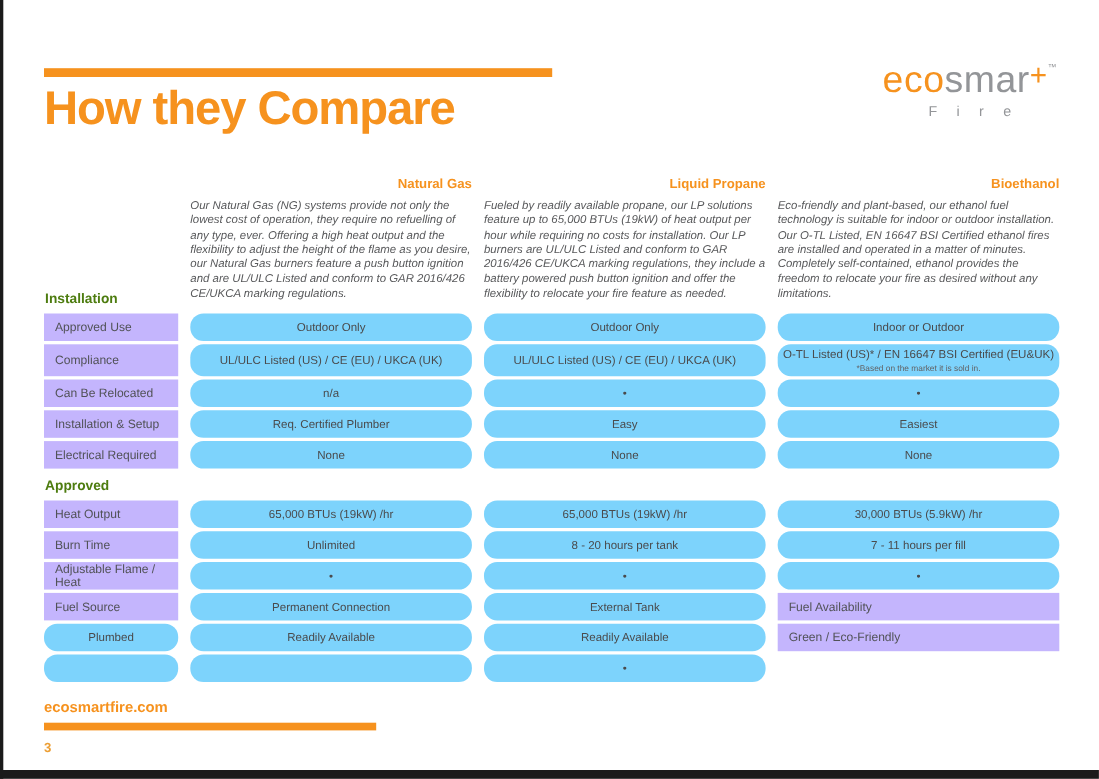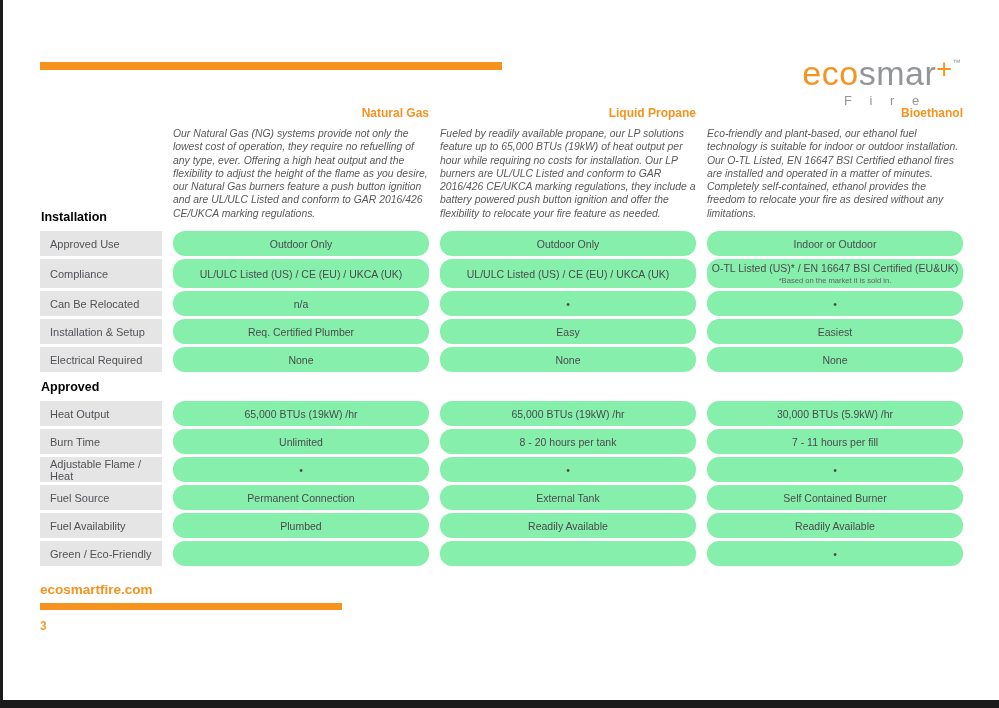--- a/index.html
+++ b/index.html
@@ -20,49 +20,50 @@
   .logo-plus { color:#F6921E; font-size:27px; position:relative; top:-7px; }
   .logo-tm { font-size:8px; color:#939598; vertical-align:20px; }
   .logo-sub { font-size:13px; color:#939598; letter-spacing:7px; margin-top:4px; padding-left:7px; }
 
   .cols-grid { display:grid; grid-template-columns:122px 256px 256px 256px; column-gap:11px; }
   #header-grid { margin-top:36px;text-align:right; }
   .column-title { font-size:12px; font-weight:bold; color:#F6921E; }
   #desc-grid { margin-top:7px;font-style:italic; }
   .column-desc { font-size:10.4px; line-height:13.3px; color:#58595B; }
 
-  .section-title { font-size:12.5px; font-weight:bold; color:#000000; margin:8px 0 7px 1px; }
+  .section-title { font-size:12.5px; font-weight:bold; color:#4d7c0f; margin:8px 0 7px 1px; }
   .section-title.first { margin-top:-10px; }
 
   .rows-grid { display:grid; grid-template-columns:122px 256px 256px 256px; gap:3px 11px; margin-bottom:2px; }
   .label-cell {
-    background:#e5e5e5; color:#515257; font-size:11px;
+    background:#c4b5fd; color:#515257; font-size:11px;
     display:flex; align-items:center; padding:0 8px 0 10px; min-height:25px; box-sizing:border-box;
   }
   .value-cell {
-    background:#86efac; display:flex; flex-direction:column; align-items:center; justify-content:center;
+    background:#7dd3fc; display:flex; flex-direction:column; align-items:center; justify-content:center;
     text-align:center; min-height:25px; box-sizing:border-box; padding:3px 6px;border-radius:12px;
   }
   .cell-main { font-size:10.5px; color:#4A4B4D; white-space:nowrap; }
   .cell-note { font-size:7.6px; color:#626366; margin-top:2px; white-space:nowrap; }
 
   .footer { margin-top:14px; }
   .footer-site { font-size:13.5px; font-weight:bold; color:#F6921E; display:inline-block; }
   .footer-rule { width:302px; height:7px; background:#F6921E; margin-top:5px; }
   .footer-page { font-size:12px; font-weight:bold; color:#EC9E33; margin-top:9px; }
 </style>
 </head>
 <body>
 
 <div class="left-edge"></div>
 <div class="bottom-edge"></div>
 
 <div class="content">
 
   <div class="title-rule"></div>
+  <h1 class="page-title">How they Compare</h1>
 
   <div class="logo">
     <div class="logo-main"><span class="logo-eco">eco</span><span class="logo-smar">smar</span><span class="logo-plus">+</span><span class="logo-tm">™</span></div>
     <div class="logo-sub">F i r e</div>
   </div>
 
   <div class="cols-grid" id="header-grid">
       <div></div>
       <div class="column-title">Natural Gas</div>
       <div class="column-title">Liquid Propane</div>
@@ -162,23 +163,20 @@
         <div class="value-cell">
           <span class="cell-main">•</span>
         </div>
         <div class="label-cell">Fuel Source</div>
         <div class="value-cell">
           <span class="cell-main">Permanent Connection</span>
         </div>
         <div class="value-cell">
           <span class="cell-main">External Tank</span>
         </div>
-        <div class="value-cell">
-          <span class="cell-main">Self Contained Burner</span>
-        </div>
         <div class="label-cell">Fuel Availability</div>
         <div class="value-cell">
           <span class="cell-main">Plumbed</span>
         </div>
         <div class="value-cell">
           <span class="cell-main">Readily Available</span>
         </div>
         <div class="value-cell">
           <span class="cell-main">Readily Available</span>
         </div>

